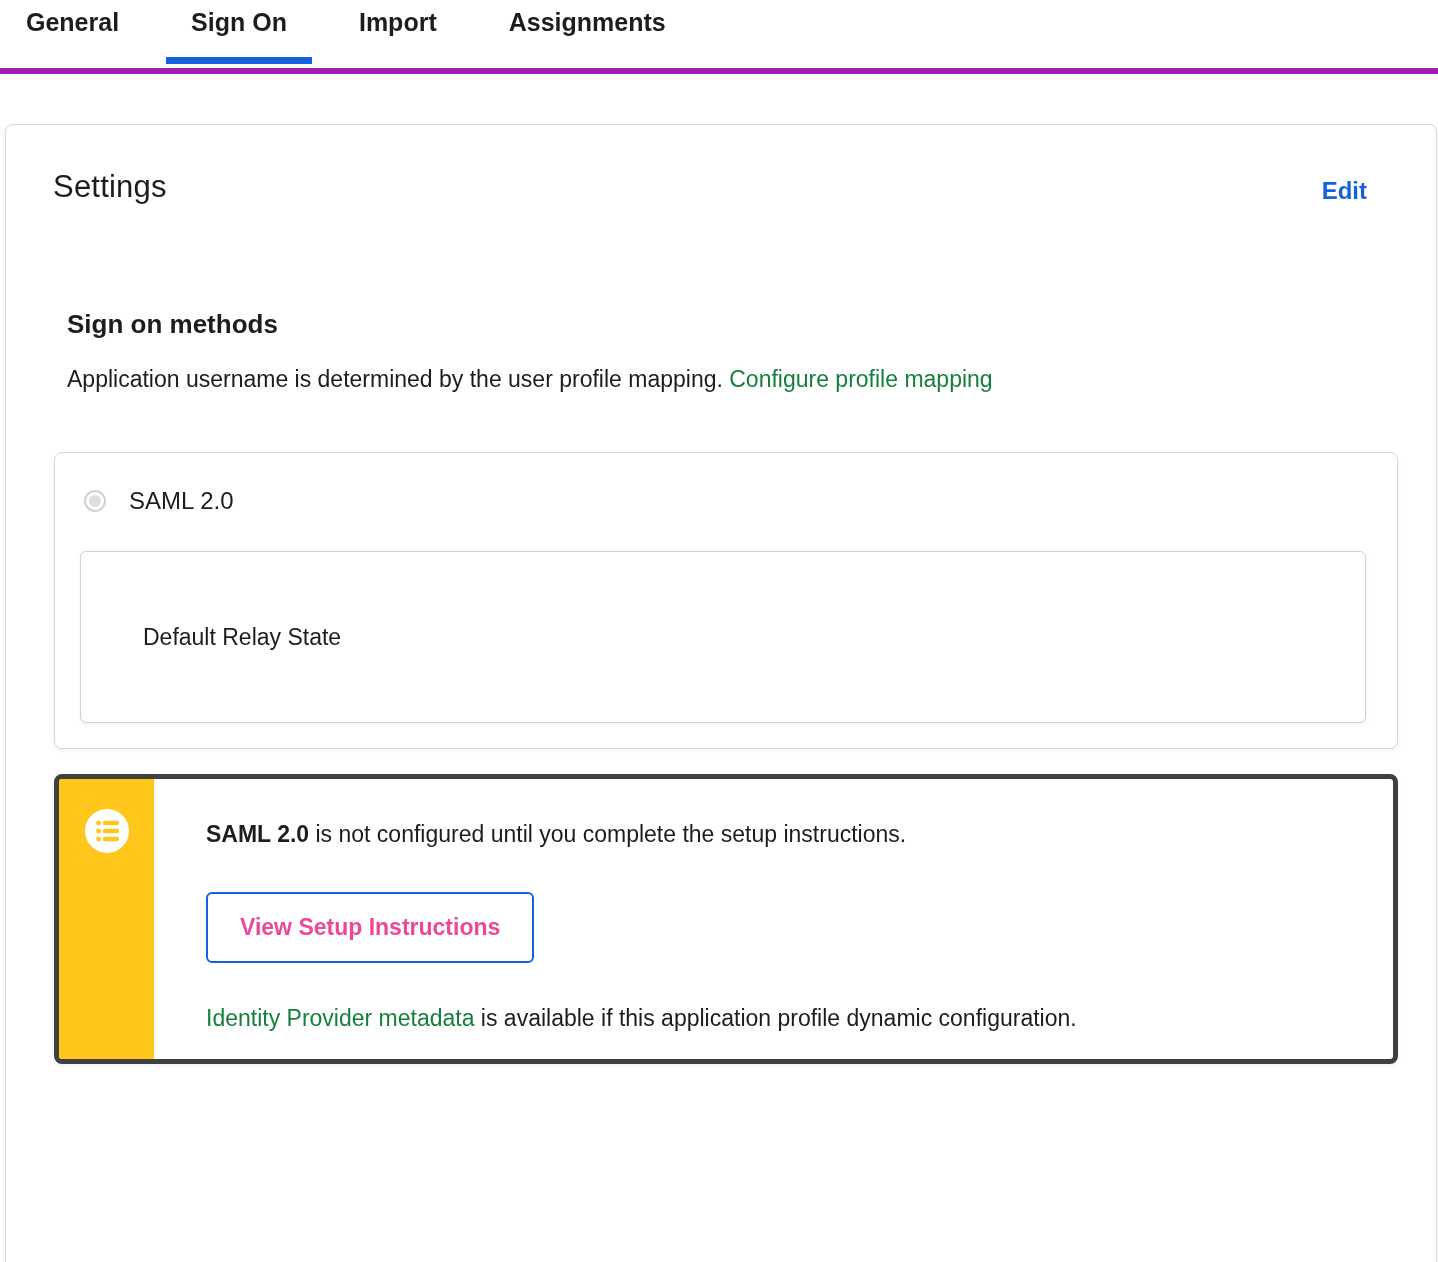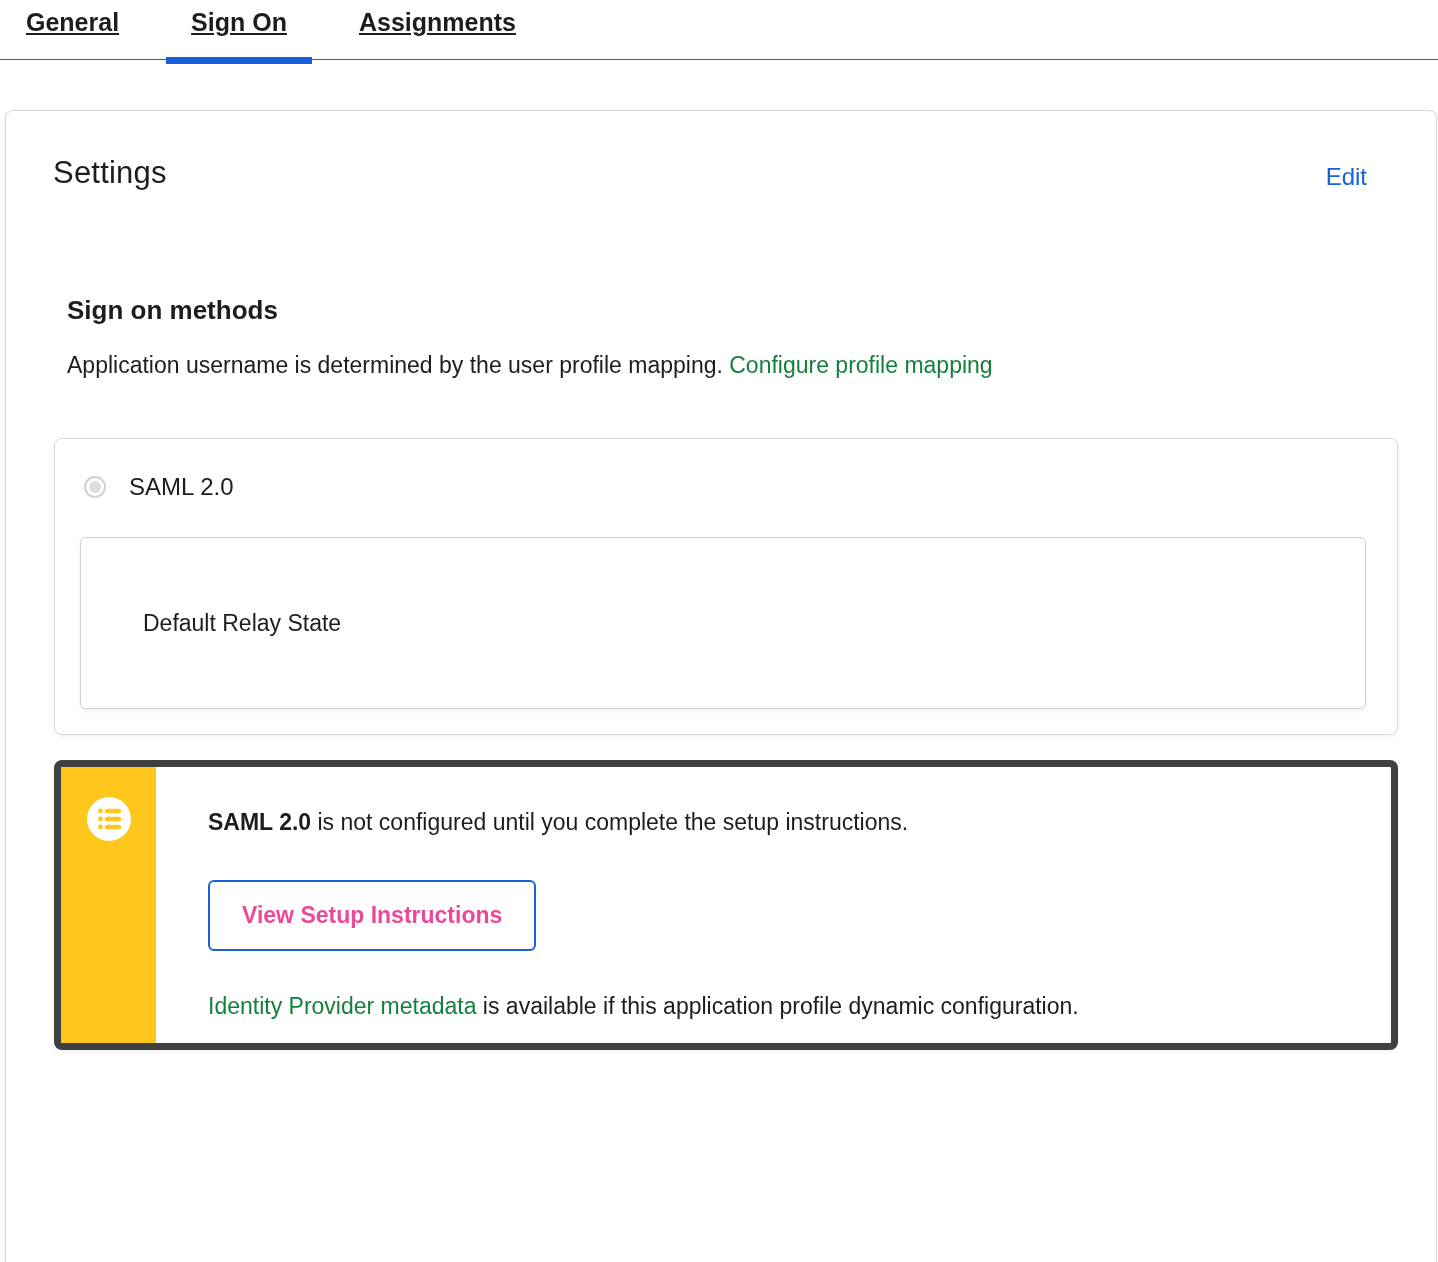--- a/index.html
+++ b/index.html
@@ -8,24 +8,23 @@
     background: #ffffff;
     font-family: "Liberation Sans", sans-serif;
     color: #1d1d21;
     overflow: hidden;
   }
 
   
   .tabbar {
     display: flex;
     align-items: flex-start;
-    height: 60px;
-    border-bottom: 1px solid #a21caf;
+    height: 74px;
+    border-bottom: 6px solid #a21caf;
     padding-left: 1px;
-    text-decoration: underline;
   }
   .tab {
     position: relative;
     font-size: 25px;
     font-weight: 700;
     color: #1d1d21;
     padding: 8px 25px 0 25px;
     height: 62px;
     cursor: pointer;
     white-space: nowrap;
@@ -56,21 +55,21 @@
     align-items: flex-start;
     padding: 0 69px 0 47px;
   }
   .card-title {
     font-size: 31px;
     font-weight: 400;
     letter-spacing: 0.2px;
   }
   .edit-link {
     font-size: 24px;
-    font-weight: 400;
+    font-weight: 700;
     color: #1662dd;
     text-decoration: none;
     cursor: pointer;
     margin-top: 8px;
   }
 
   .section { padding: 0 40px 0 61px; margin-top: 26px; }
   .section-heading {
     margin-top: 104px;
     font-size: 26px;
@@ -144,21 +143,21 @@
     align-items: center;
     padding-left: 62px;
   }
   .field-label { font-size: 23px; }
 
   
   .callout {
     margin: 25px 40px 8px 48px;
     width: 1344px;
     height: 290px;
-    border: 7px solid #404040;
+    border: 5px solid #404040;
     border-radius: 8px;
     background: #fff;
     box-shadow: 0 2px 4px rgba(29,29,33,0.06);
     display: flex;
     overflow: hidden;
   }
   .callout-stripe {
     width: 95px;
     flex: none;
     background: #ffc61c;
@@ -191,20 +190,21 @@
     font-size: 23px;
     line-height: 30px;
   }
 </style>
 </head>
 <body>
 
 <nav class="tabbar">
   <div class="tab">General</div>
   <div class="tab active">Sign On</div>
+  <div class="tab">Import</div>
   <div class="tab">Assignments</div>
 </nav>
 
 <section class="card">
 
   <div class="card-header">
     <h1 class="card-title">Settings</h1>
     <a class="edit-link">Edit</a>
   </div>
 

